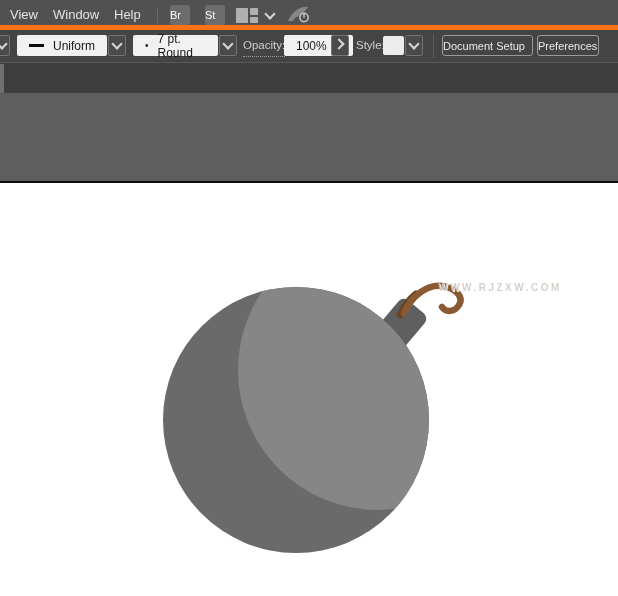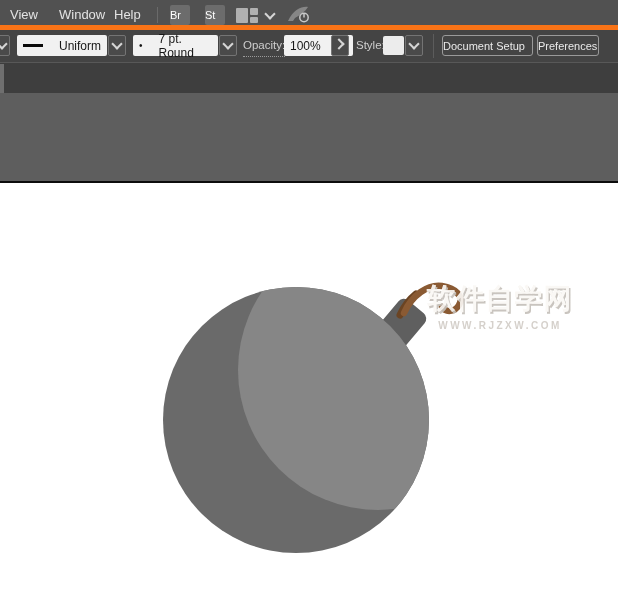--- a/index.html
+++ b/index.html
@@ -16,21 +16,21 @@
   .ws-icon{position:absolute;left:236px;top:8px;width:22px;height:15px;}
   .ws-icon .big{position:absolute;left:0;top:0;width:12px;height:15px;background:#b0b0b0;border-radius:1px;}
   .ws-icon .t{position:absolute;left:14px;top:0;width:8px;height:6.5px;background:#b0b0b0;border-radius:1px;}
   .ws-icon .b{position:absolute;left:14px;top:8.5px;width:8px;height:6.5px;background:#b0b0b0;border-radius:1px;}
   .chev{display:inline-block;width:6px;height:6px;border-right:2px solid #d6d6d6;border-bottom:2px solid #d6d6d6;transform:rotate(45deg);}
   .mb-chev{position:absolute;left:266px;top:10px;}
   .cloud-icon{position:absolute;left:286px;top:5px;width:24px;height:20px;}
   
   .ctrlbar{position:absolute;left:0;top:30px;width:618px;height:32px;background:#444444;}
   .ctrl-field{position:absolute;top:5px;height:21px;box-sizing:border-box;display:flex;align-items:center;}
-  .white-field{background:#f1f1f1;color:#161616;border-radius:2px;font-size:12px;padding:0 6px;gap:16px;}
+  .white-field{background:#f1f1f1;color:#161616;border-radius:2px;font-size:12px;padding:0 12px;gap:9px;}
   .chev-btn{background:#4a4a4a;border:1px solid #747474;border-radius:2px;justify-content:center;cursor:pointer;}
   .chev-btn .chev{margin-top:-3px;}
   .chev-right{transform:rotate(-45deg);margin-left:-2px;}
   .stroke-line{width:38px;height:3px;background:#0a0a0a;}
   .dot{font-size:10px;line-height:21px;}
   .ctrl-label{position:absolute;top:5px;height:21px;line-height:21px;color:#cecece;font-size:11.5px;}
   .dotted-u{border-bottom:1px dotted #9b9b9b;}
   .swatch{background:#ececec;border-radius:2px;}
   .cb-sep{position:absolute;left:433px;top:4px;width:1px;height:24px;background:#5c5c5c;}
   .bar-btn{background:transparent;border:1px solid #9a9a9a;border-radius:3px;color:#e9e9e9;font-size:11px;justify-content:flex-start;cursor:pointer;font-family:"Liberation Sans",sans-serif;}
@@ -46,21 +46,21 @@
   .wm-title{font-size:28px;font-weight:bold;letter-spacing:1px;color:#faf8f5;text-shadow:1.5px 1.5px 0 #c5c0ba, -0.5px -0.5px 0 #ffffff;white-space:nowrap;}
   .wm-url{margin-top:2px;font-size:10px;font-weight:bold;letter-spacing:2.5px;color:#d2cdc7;text-shadow:1px 1px 0 #ffffff;white-space:nowrap;}
 </style>
 </head>
 <body>
 
 <div class="app">
 
   <div class="menubar">
     <span class="menu-item" style="left:10px">View</span>
-    <span class="menu-item" style="left:59px">Window</span>
+    <span class="menu-item" style="left:53px">Window</span>
     <span class="menu-item" style="left:114px">Help</span>
     <div class="mb-sep"></div>
     <div class="sq-btn" style="left:170px">Br</div>
     <div class="sq-btn" style="left:205px">St</div>
     <div class="ws-icon">
       <div class="big"></div>
         <div class="t"></div>
         <div class="b"></div>
     </div>
     <span class="chev mb-chev"></span>
@@ -135,18 +135,17 @@
       <g>
         <rect x="-17" y="-25" width="34" height="50" rx="7" transform="translate(400,143) rotate(40)" fill="#5f5f5f"></rect>
       </g>
       <path d="M400,132 Q406,119 416,111" fill="none" stroke-width="7" stroke-linecap="round" stroke="#6b4423"></path>
       <path d="M404,130 C412,112 428,101 442,103 C456,105 464,114 459,122 C455,129 446,130 442,124" fill="none" stroke-width="6.5" stroke-linecap="round" stroke="#8a5a33"></path>
       <circle cx="296" cy="237" r="133" fill="#6a6a6a"></circle>
       <circle cx="378" cy="187" r="140" clip-path="url(#bodyclip)" fill="#868686"></circle>
     </svg>
 
     <div class="watermark">
-      <div class="wm-title">软件自学网</div>
       <div class="wm-url">WWW.RJZXW.COM</div>
     </div>
   </div>
 
 </div>
 
 </body></html>

